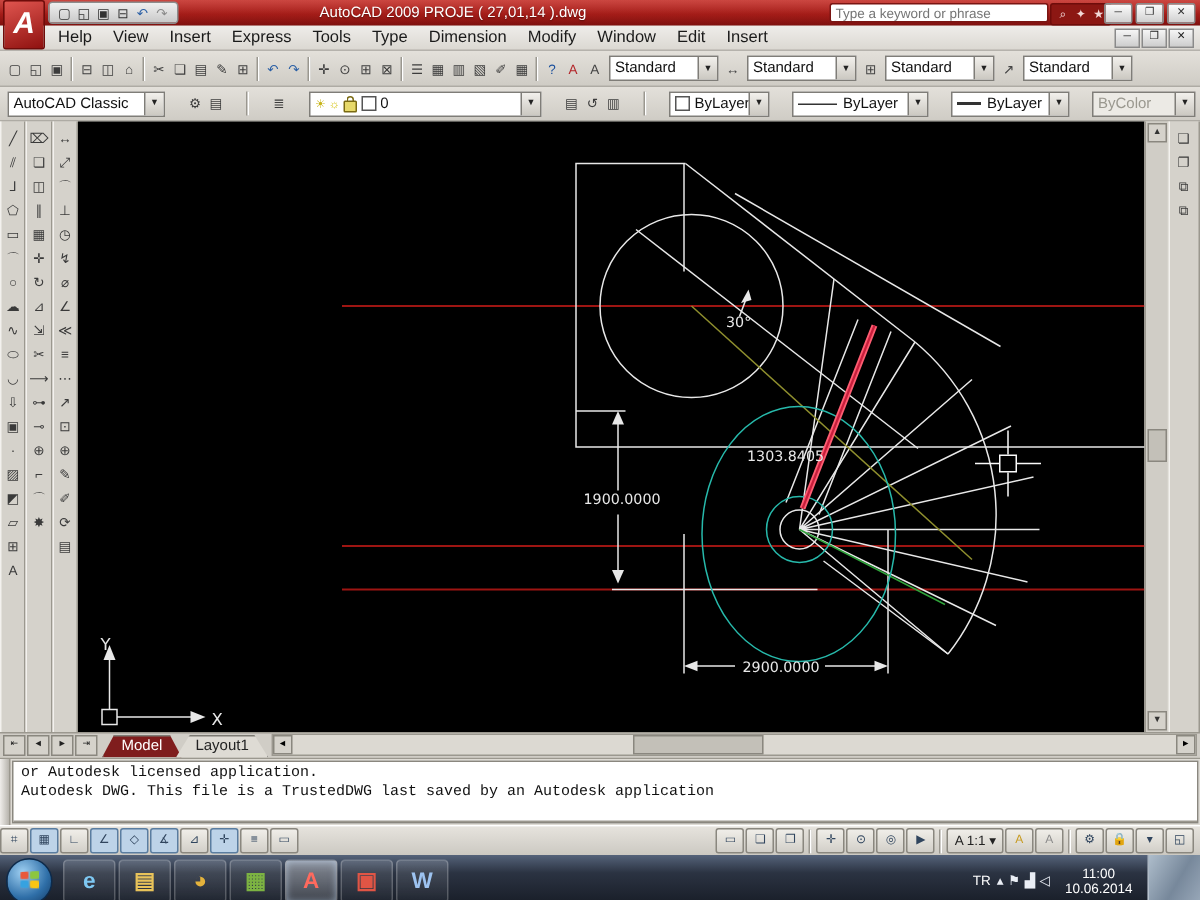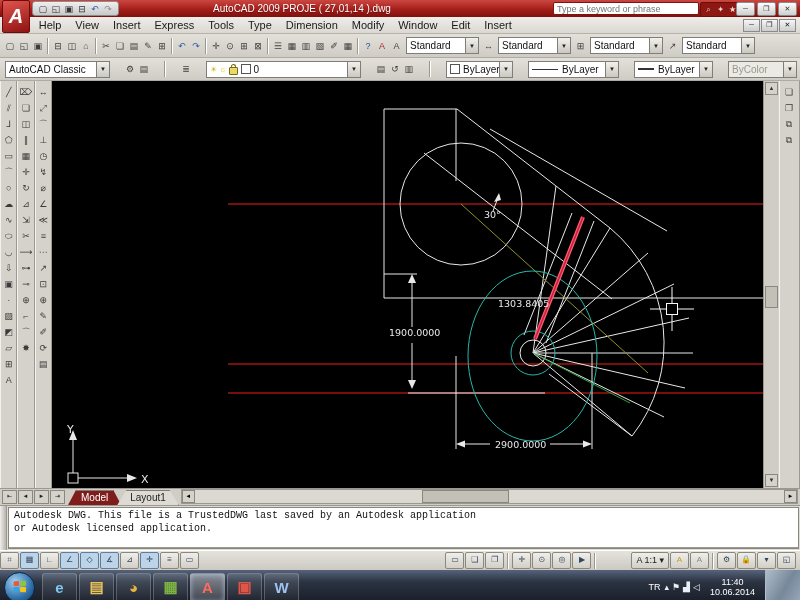--- a/index.html
+++ b/index.html
@@ -84,21 +84,21 @@
   .cmd-prompt{height:14px;font-family:"Liberation Mono",monospace;font-size:10px;color:#111;padding:1px 5px;}
   
   .statusbar{height:19px;background:linear-gradient(#e6e3dd,#ccc9c2);display:flex;align-items:center;font-size:10px;border-top:1px solid #fff;}
   .coords{width:168px;padding-left:8px;color:#1a1a1a;font-size:9.5px;}
   .sbtns{display:flex;gap:1px;align-items:center;}
   .sbtn{width:17px;height:15px;background:linear-gradient(#f0eee9,#d2cfc8);border:1px solid #8a877f;border-radius:2px;
         font-size:8px;line-height:14px;text-align:center;color:#30455e;}
   .sbtn.pressed{background:#bdd3e8;border-color:#5a7da0;}
   .sright{margin-left:auto;display:flex;align-items:center;gap:1px;padding-right:4px;}
   .scale-btn{font-size:9px;border:1px solid #8a877f;border-radius:2px;background:linear-gradient(#f0eee9,#d2cfc8);
-             height:15px;line-height:14px;padding:0 4px;color:#222;margin-left:32px;}
+             height:15px;line-height:14px;padding:0 4px;color:#222;}
   
   .taskbar{height:34px;background:linear-gradient(180deg,#55637a,#2b3342 35%,#171c26);display:flex;align-items:center;position:relative;}
   .start-orb{width:29px;height:29px;border-radius:50%;margin:0 6px 0 4px;position:relative;
              background:radial-gradient(circle at 35% 30%,#9fd0f2,#2f6fa8 60%,#143a63);border:1px solid #0d2a4a;
              display:flex;align-items:center;justify-content:center;}
   .flag{width:13px;height:12px;display:grid;grid-template-columns:6px 6px;grid-template-rows:5px 5px;gap:1px;transform:perspective(40px) rotateY(-18deg);}
   .flag span{border-radius:1px;}
   .tapp{width:33px;height:27px;margin:0 1px;border:1px solid #ffffff38;border-radius:3px;background:linear-gradient(#ffffff22,#ffffff08);
         display:flex;align-items:center;justify-content:center;font-size:15px;font-weight:bold;}
   .tapp.active{background:linear-gradient(#ffffff66,#ffffff2a);box-shadow:0 0 5px #cfe4ff88 inset;}
@@ -421,22 +421,22 @@
       <div class="hs-arrow" style="left:0">◄</div>
       <div class="hs-thumb"></div>
       <div class="hs-arrow" style="right:0">►</div>
     </div>
   </div>
 
   <div class="cmd">
     <div class="cmd-grip"></div>
     <div class="cmd-body">
       <div class="cmd-hist">
+        <div>or Autodesk licensed application.</div>
         <div>Autodesk DWG.  This file is a TrustedDWG last saved by an Autodesk application</div>
-        <div>or Autodesk licensed application.</div>
       </div>
     </div>
   </div>
 
   <div class="statusbar">
     <div class="sbtns">
         <span class="sbtn">⌗</span>
         <span class="sbtn pressed">▦</span>
         <span class="sbtn">∟</span>
         <span class="sbtn pressed">∠</span>
@@ -492,20 +492,20 @@
       </div>
     <div class="tray">
       <span>TR</span>
       <div class="sbtns" style="gap:3px">
           <span class="trayico">▴</span>
           <span class="trayico">⚑</span>
           <span class="trayico">▟</span>
           <span class="trayico">◁</span>
         </div>
       <div class="clock">
-        <div>11:40</div>
+        <div>11:00</div>
         <div>10.06.2014</div>
       </div>
       <div class="peek"></div>
     </div>
   </div>
 
 </div>
 
 </body></html>

